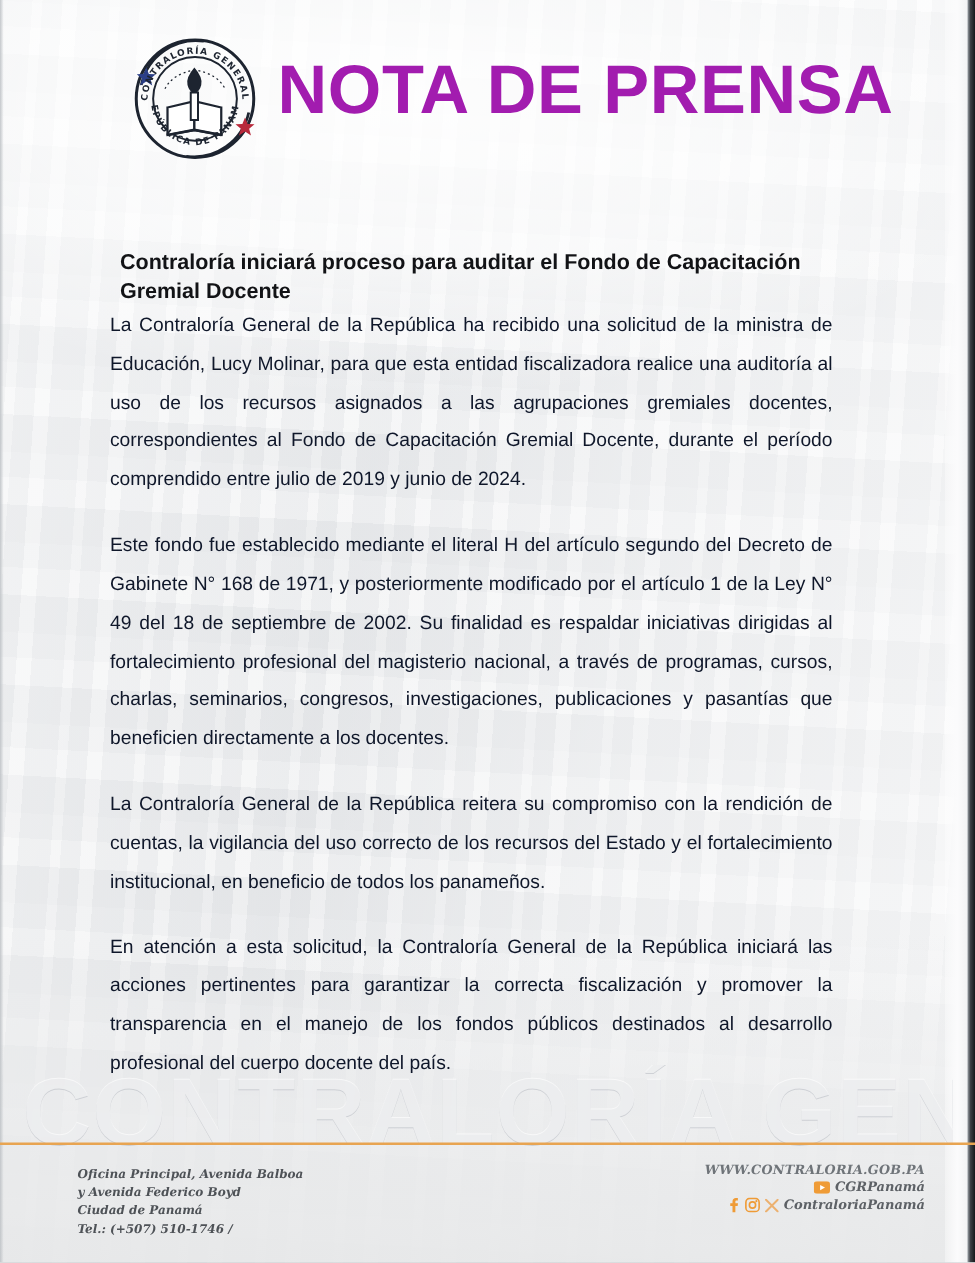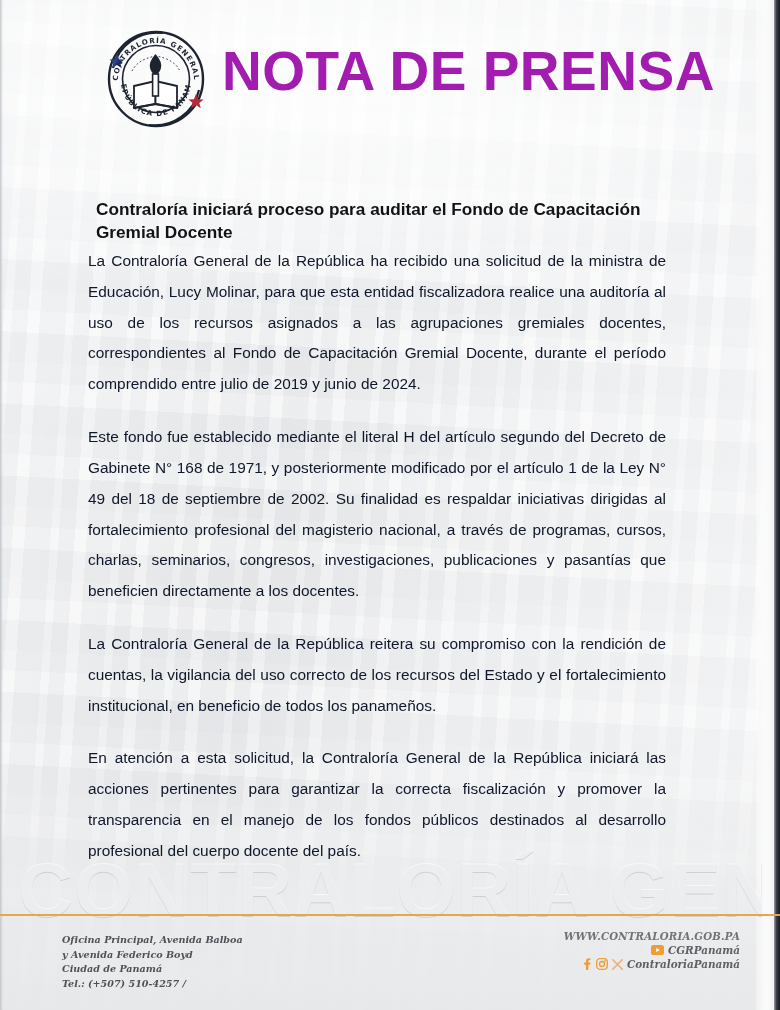--- a/index.html
+++ b/index.html
@@ -270,21 +270,21 @@
     <p>Este fondo fue establecido mediante el literal H del artículo segundo del Decreto de Gabinete N° 168 de 1971, y posteriormente modificado por el artículo 1 de la Ley N° 49 del 18 de septiembre de 2002. Su finalidad es respaldar iniciativas dirigidas al fortalecimiento profesional del magisterio nacional, a través de programas, cursos, charlas, seminarios, congresos, investigaciones, publicaciones y pasantías que beneficien directamente a los docentes.</p>
     <p>La Contraloría General de la República reitera su compromiso con la rendición de cuentas, la vigilancia del uso correcto de los recursos del Estado y el fortalecimiento institucional, en beneficio de todos los panameños.</p>
     <p>En atención a esta solicitud, la Contraloría General de la República iniciará las acciones pertinentes para garantizar la correcta fiscalización y promover la transparencia en el manejo de los fondos públicos destinados al desarrollo profesional del cuerpo docente del país.</p>
   </div>
 
   <div class="rule"></div>
 
   <div class="footer-left">Oficina Principal, Avenida Balboa
 y Avenida Federico Boyd
 Ciudad de Panamá
-Tel.: (+507) 510-4257 /</div>
+Tel.: (+507) 510-1746 /</div>
 
   <div class="footer-right">
     <div class="site">WWW.CONTRALORIA.GOB.PA</div>
 
     <div class="handle-row">
       <span class="sicon">
         <svg width="13" height="10" viewBox="0 0 13 10" aria-hidden="true">
           <rect x="0" y="0" width="13" height="10" rx="2.6" fill="#ef9b36"></rect>
           <polygon points="5.1,2.9 9,5 5.1,7.1" fill="#ffffff"></polygon>
         </svg>

